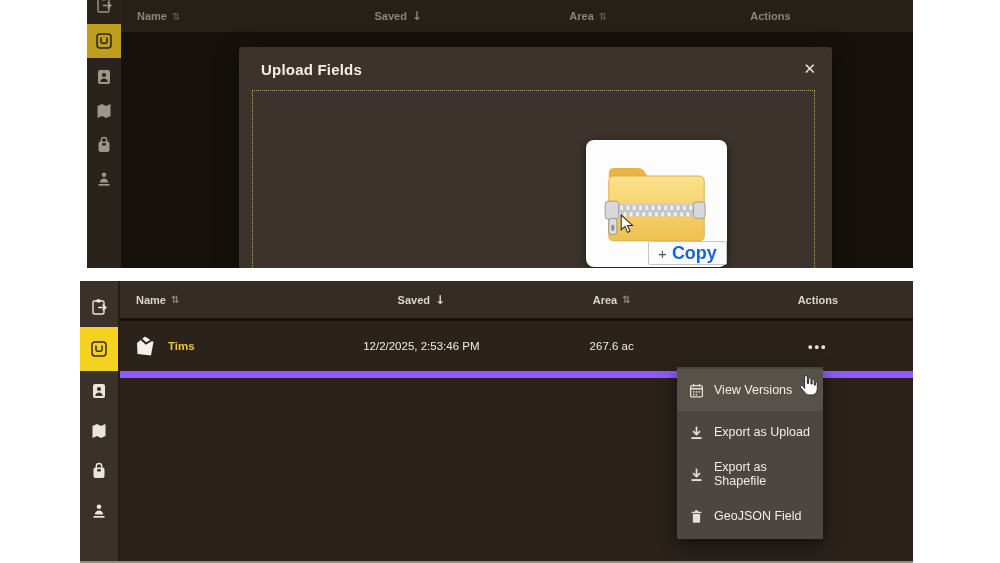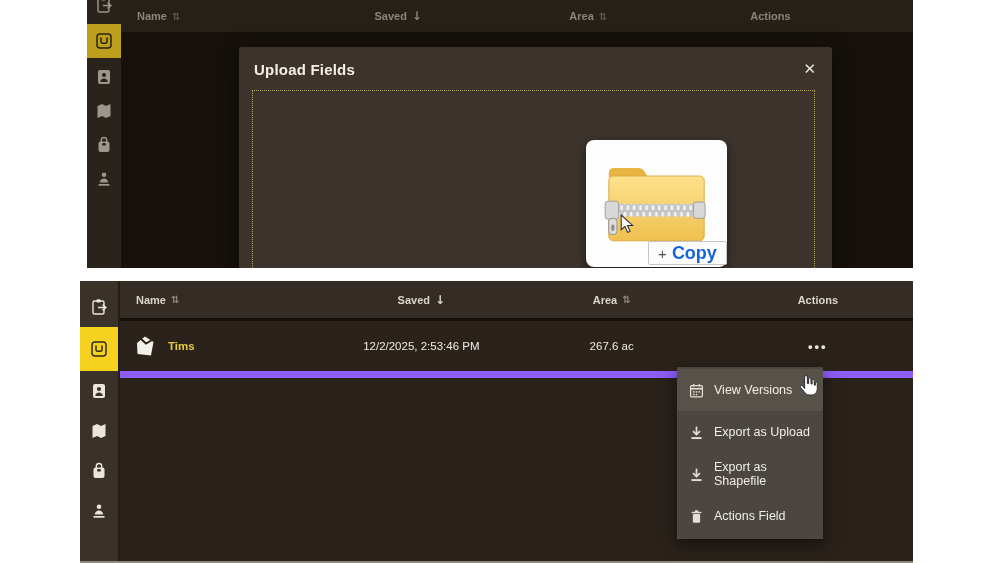--- a/index.html
+++ b/index.html
@@ -25,21 +25,21 @@
   .shot-top .side-item { height:34px; }
   .shot-top .side-item.first { margin-top:-12px; }
   .shot-top .side-item.selected { background:#bd9f1d; color:#2a231c; margin:2px 0; }
   .shot-top .bg-fill { fill:#2a231c; }
   .shot-top .table-header { height:32px; background:#262019; color:#8a847c; }
   .shot-top .hcell-saved { left:35%; }
   .shot-top .hcell-area { left:59%; }
   .shot-top .hcell-actions { left:82%; }
 
   .modal { position:absolute; left:118px; top:47px; width:593px; height:240px; background:#3b332c; border-radius:3px; box-shadow:0 6px 22px rgba(0,0,0,.55); }
-  .modal-head { height:44px; display:flex; align-items:center; justify-content:space-between; padding:0 16px 0 15px; }
+  .modal-head { height:44px; display:flex; align-items:center; justify-content:space-between; padding:0 16px 0 15px;margin-left:7px; }
   .modal-title { font-size:15px; font-weight:bold; color:#f6f0e2; letter-spacing:.2px; }
   .modal-close { background:none; border:none; color:#e9e5db; font-size:15px; cursor:pointer; font-family:"DejaVu Sans", sans-serif; }
   .dropzone { position:absolute; left:13px; right:17px; top:43px; height:200px; border:1px dotted #b5a452; background:#3b332c; }
 
   .drag-card { position:absolute; left:347px; top:93px; width:141px; height:127px; background:#fdfdfd; border-radius:8px; box-shadow:0 3px 10px rgba(0,0,0,.45); }
   .drag-card .folder { position:absolute; left:12px; top:8px; }
   .copy-badge { position:absolute; left:62px; top:101px; width:79px; height:24px; background:#fcfcfc; border:1px solid #c6c6c6; border-radius:2px; display:flex; align-items:center; justify-content:center; gap:5px; }
   .copy-plus { color:#4a5560; font-size:15px; line-height:1; }
   .copy-text { color:#1565d8; font-size:18px; font-weight:bold; }
   .cursor-arrow { position:absolute; left:34px; top:74px; }
@@ -285,21 +285,21 @@
             <path d="M2.3 12.2 h9.4" stroke="currentColor" stroke-width="1.8" fill="none"></path>
           </svg>
           <span>Export as Shapefile</span>
         </div>
         <div class="menu-item">
           <svg width="15" height="15" viewBox="0 0 14 14">
             <rect x="3.6" y="4.6" width="6.8" height="8.2" rx="1" fill="currentColor"></rect>
             <rect x="2.4" y="2.6" width="9.2" height="1.4" rx="0.7" fill="currentColor"></rect>
             <rect x="5.4" y="1.2" width="3.2" height="1.6" rx="0.6" fill="currentColor"></rect>
           </svg>
-          <span>Actions Field</span>
+          <span>GeoJSON Field</span>
         </div>
       </div>
 
       <svg class="hand-cursor" width="24" height="27" viewBox="0 0 24 26">
         <path d="M10 2 c0.8 0 1.4 0.6 1.4 1.4 V10 l1.2 0.1 V5.5 c0-0.7 0.6-1.2 1.2-1.2 s1.2 0.5 1.2 1.2 V10.4 l1.1 0.2 V7 c0-0.6 0.5-1.1 1.1-1.1 s1.1 0.5 1.1 1.1 v4.5 l1 0.3 V9.5 c0-0.6 0.5-1 1-1 s1 0.4 1 1 V15 c0 4-2.3 6.5-5.8 6.5 h-2.4 c-1.7 0-3.2-0.8-4.1-2.2 L4.6 14 c-0.4-0.6-0.2-1.4 0.4-1.8 c0.6-0.4 1.4-0.2 1.8 0.4 L8.6 15 V3.4 C8.6 2.6 9.2 2 10 2 Z" fill="#ffffff" stroke="#2b2b2b" stroke-width="1"></path>
       </svg>
     </div>
   </section>
 
 </div>

